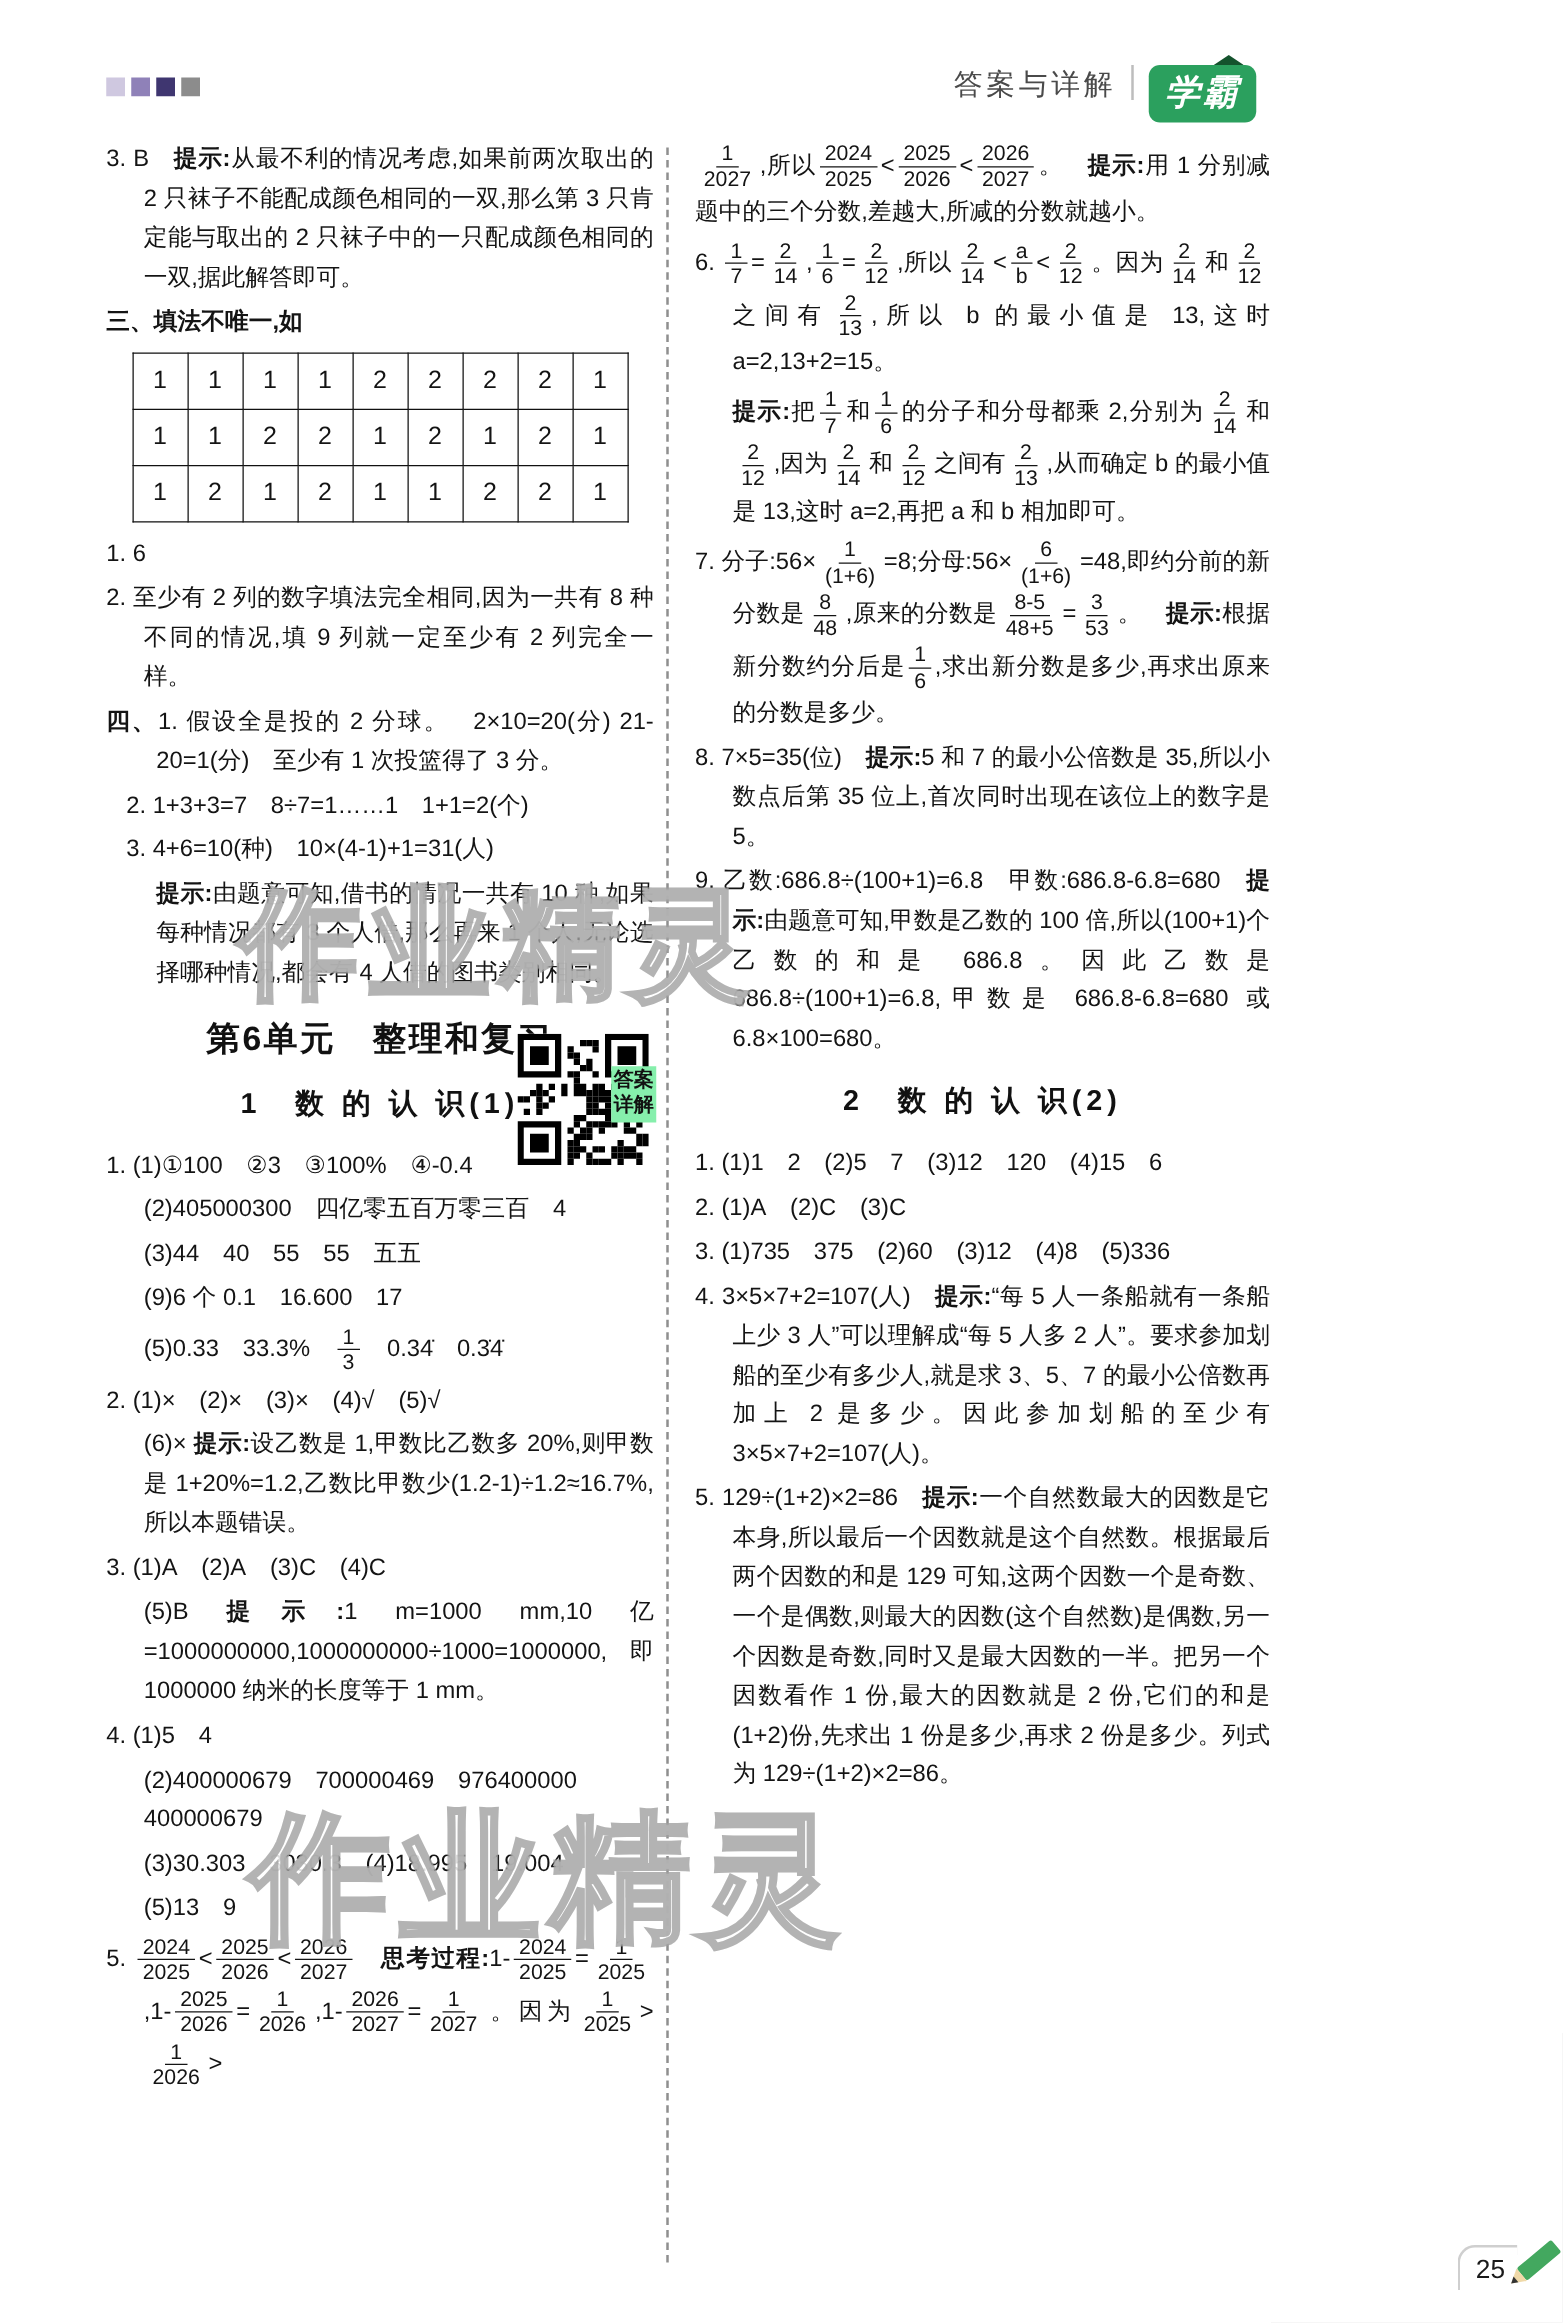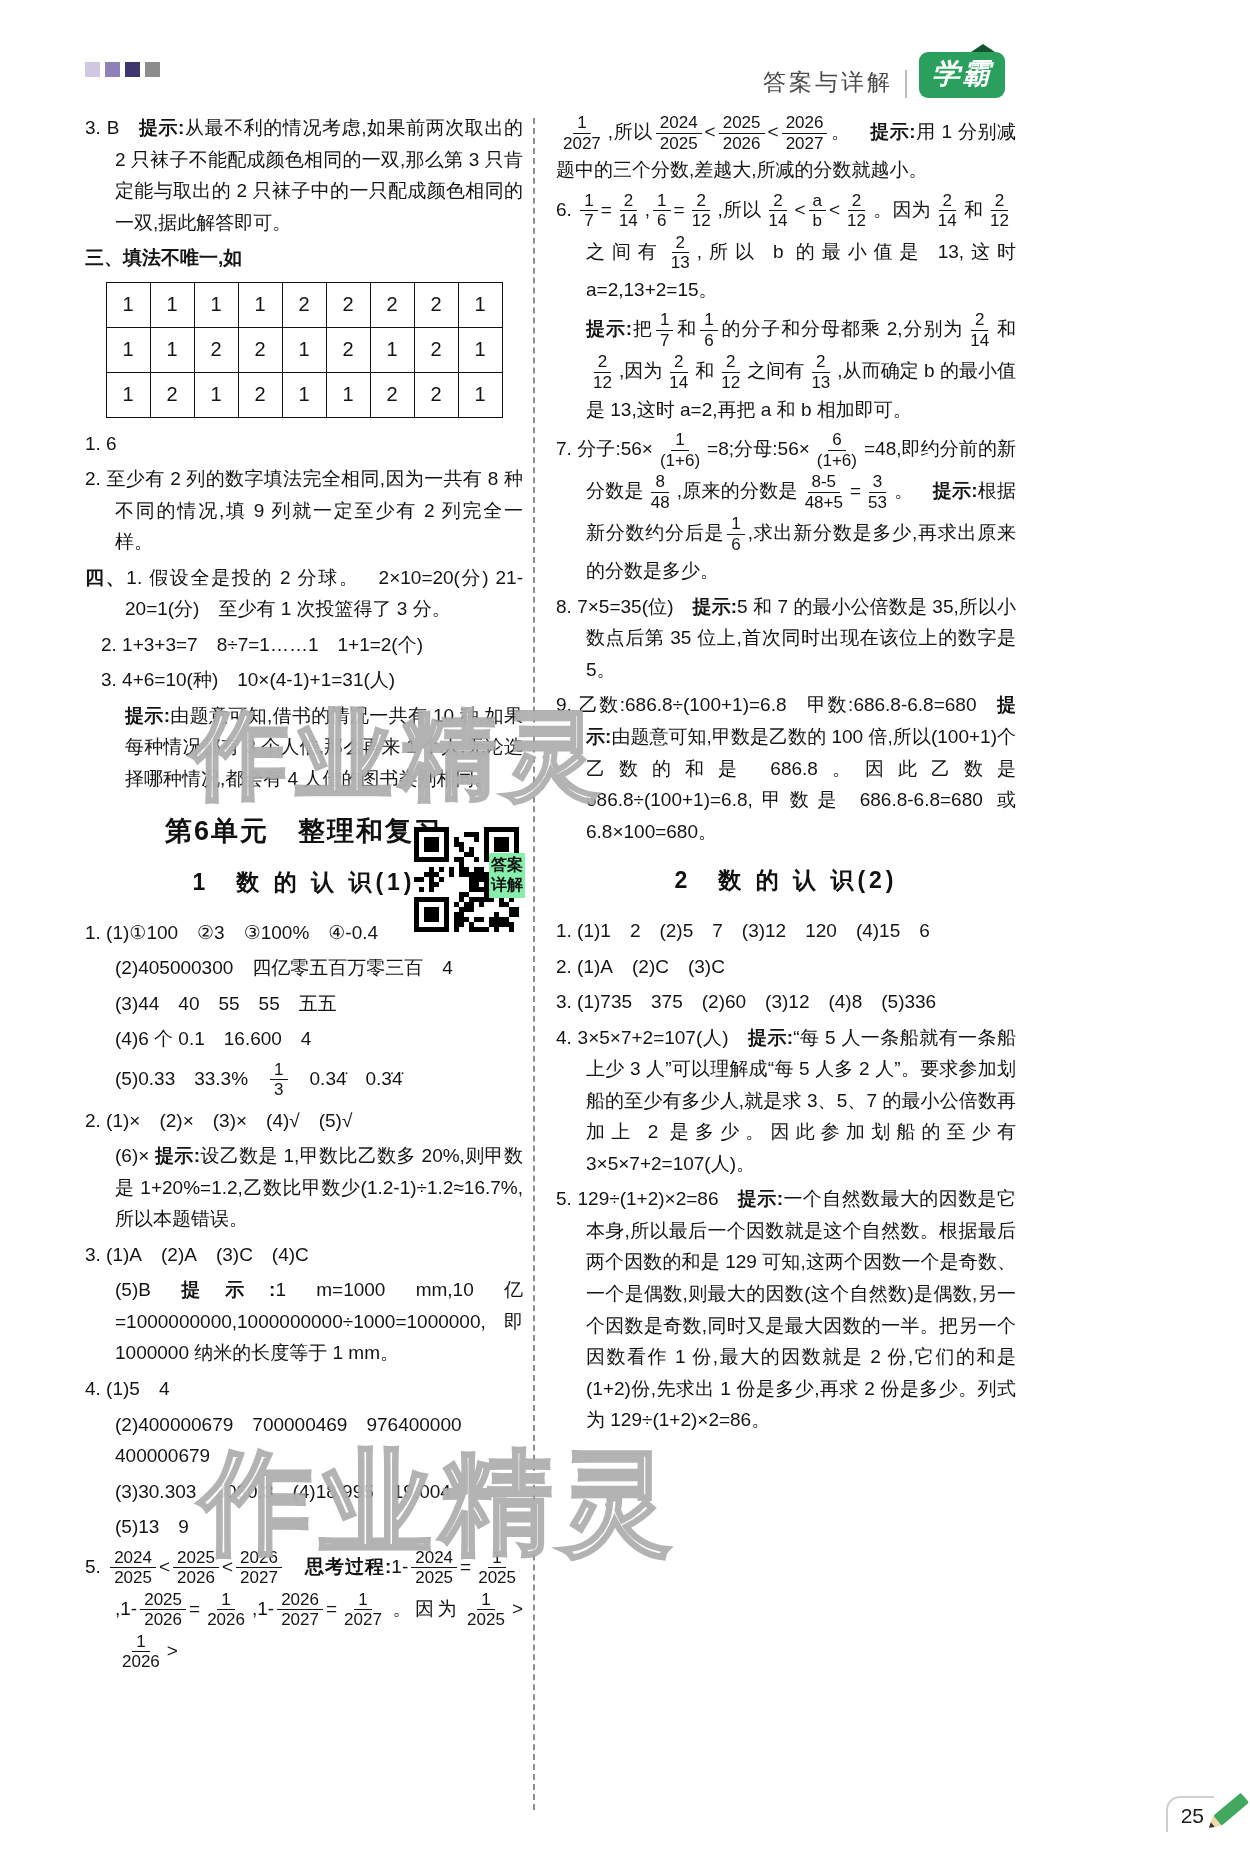--- a/index.html
+++ b/index.html
@@ -2,21 +2,21 @@
 <html><head>
 <meta charset="utf-8">
 <style>
   *{box-sizing:border-box;margin:0;padding:0}
   body{background:#e8e8e8;font-family:"Liberation Sans",sans-serif}
   .page{position:relative;width:1250px;height:1858px;background:#ffffff;overflow:hidden;margin:0 auto}
 
   
   .hdr-deco{position:absolute;left:85px;top:62px;display:flex;gap:5px}
   .hdr-deco span{width:15px;height:15px;display:inline-block}
-  .hdr-right{position:absolute;right:245px;top:52px;display:flex;align-items:flex-end;gap:12px}
+  .hdr-right{position:absolute;right:245px;top:52px;display:flex;align-items:flex-start;gap:12px}
   .hdr-title{font-size:23px;color:#4a4a4a;letter-spacing:3px}
   .hdr-sep{width:2px;height:28px;background:#bdbdbd;display:inline-block}
   .brand{position:relative;display:inline-block;background:#2ba05e;color:#fff;font-weight:900;font-style:italic;
          font-size:28px;line-height:1;padding:8px 13px 10px;border-radius:9px;letter-spacing:2px}
   .cap{position:absolute;top:-8px;right:10px;width:24px;height:8px;background:#14532d;
        clip-path:polygon(50% 0,100% 100%,0 100%)}
 
   
   .col{position:absolute;top:112px;z-index:1}
   .col-left{left:85px;width:438px}
@@ -259,21 +259,21 @@
             <rect x="0" y="70" width="35" height="35" fill="#000"></rect>
             <rect x="5" y="75" width="25" height="25" fill="#fff"></rect>
             <rect x="10" y="80" width="15" height="15" fill="#000"></rect>
           </svg><div class="qrlabel">
             <div>答案</div>
             <div>详解</div>
           </div></div></div>
       <p class="p l1">1. (1)①100  ②3  ③100%  ④-0.4</p>
       <p class="p s1">(2)405000300  四亿零五百万零三百  4</p>
       <p class="p s1">(3)44  40  55  55  五五</p>
-      <p class="p s1">(4)6 个 0.1  16.600  4</p>
+      <p class="p s1">(9)6 个 0.1  16.600  17</p>
       <p class="p s1">(5)0.33  33.3%  <span class="frac">
           <span class="fn">1</span>
           <span class="fd">3</span>
         </span>  0.34̇  0.3̇4̇</p>
       <p class="p l1">2. (1)×  (2)×  (3)×  (4)√  (5)√</p>
       <p class="p s1">(6)× <b>提示:</b>设乙数是 1,甲数比乙数多 20%,则甲数是 1+20%=1.2,乙数比甲数少(1.2-1)÷1.2≈16.7%,所以本题错误。</p>
       <p class="p l1">3. (1)A  (2)A  (3)C  (4)C</p>
       <p class="p s1">(5)B <b>提示:</b>1 m=1000 mm,10 亿=1000000000,1000000000÷1000=1000000,即 1000000 纳米的长度等于 1 mm。</p>
       <p class="p l1">4. (1)5  4</p>
       <p class="p s1">(2)400000679  700000469  976400000  400000679</p>

